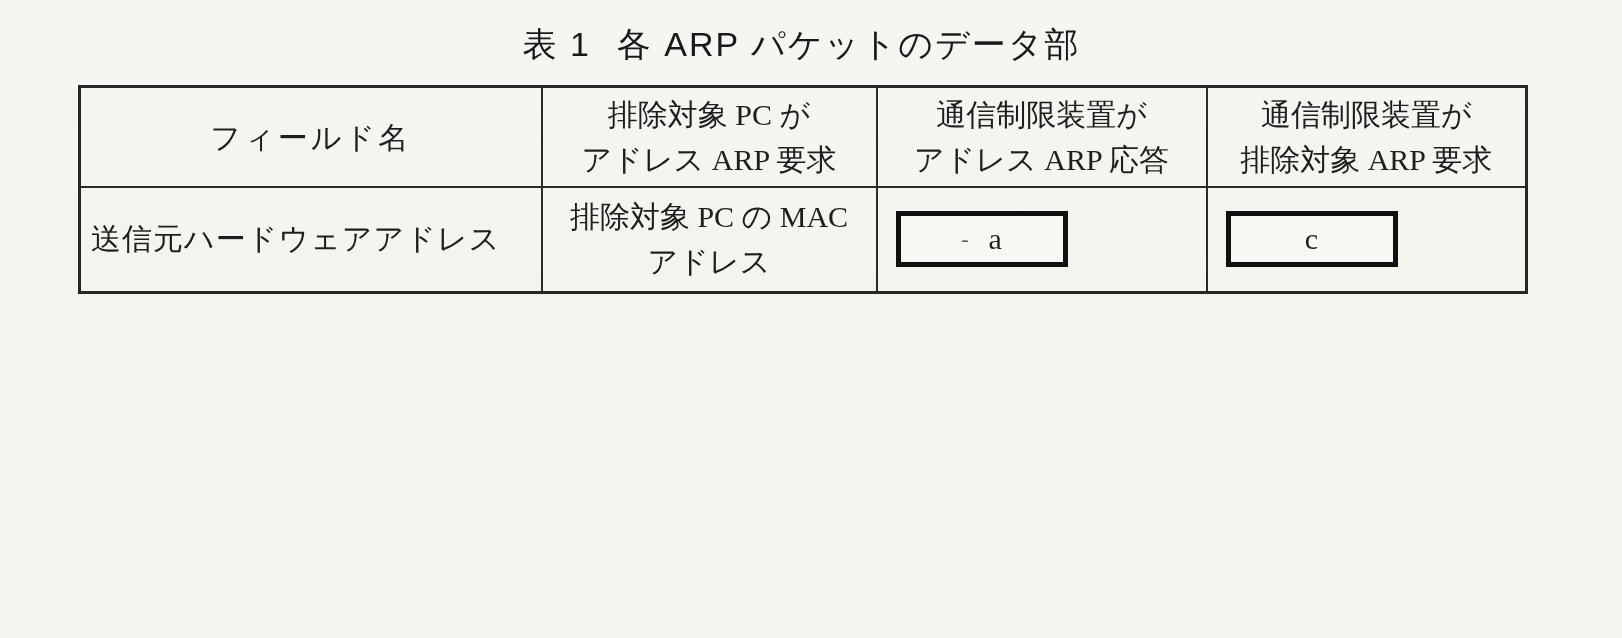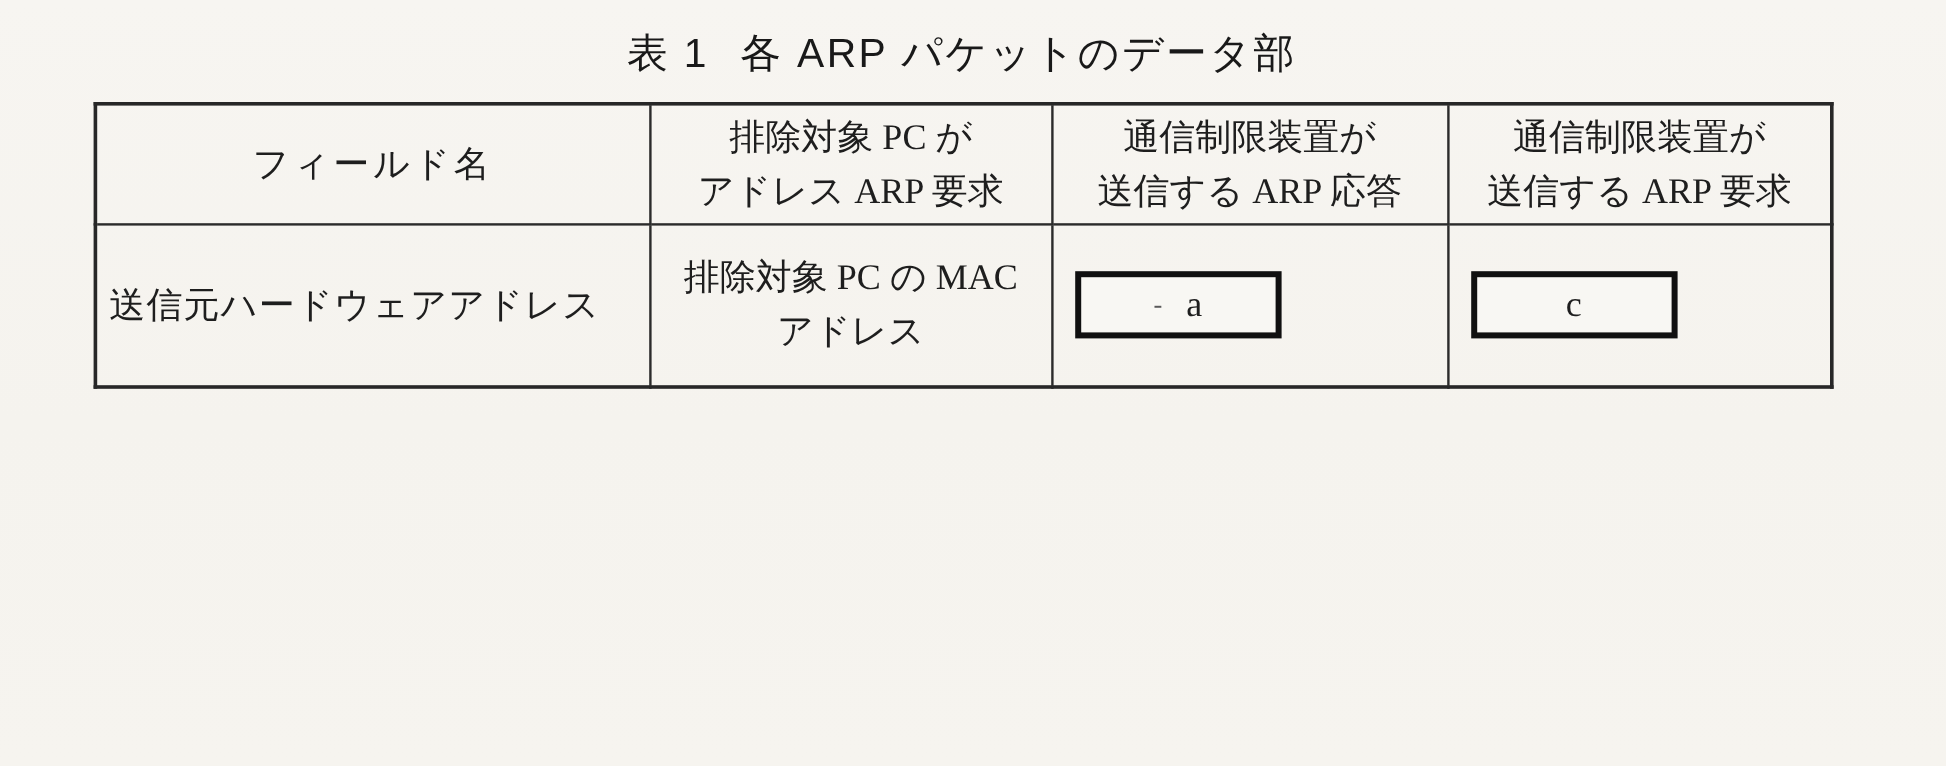--- a/index.html
+++ b/index.html
@@ -42,21 +42,21 @@
   table.arp col.c4 { width: 320px; }
   table.arp th, table.arp td {
     border: 2px solid #2b2b2b;
     vertical-align: middle;
     padding: 4px 10px;
     font-size: 30px;
     font-weight: normal;
     color: #1e1e1e;
   }
   tr.hdr    { height: 97px;  }
-  tr.r1     { height: 135px; }
+  tr.r1     { height: 105px; }
   tr.r2     { height: 100px; }
   tr.r3     { height: 100px; }
   tr.r4     { height: 113px; }
   th .line { text-align: center; line-height: 45px; white-space: nowrap; }
   td .line { text-align: center;   line-height: 45px; white-space: nowrap; }
   td.field { padding-left: 16px; white-space: nowrap; font-size: 31px; letter-spacing: 1px; }
   th.fieldhdr { text-align: center; letter-spacing: 3px; }
   .answer-box {
     width: 172px; height: 56px;
     margin-left: 8px;
@@ -94,25 +94,25 @@
         <tr class="hdr">
       <th class="fieldhdr">
         <div class="line">フィールド名</div>
       </th>
       <th>
         <div class="line">排除対象 PC が</div>
         <div class="line">アドレス ARP 要求</div>
       </th>
       <th>
         <div class="line">通信制限装置が</div>
-        <div class="line">送信する ARP 応答</div>
+        <div class="line">アドレス ARP 応答</div>
       </th>
       <th>
         <div class="line">通信制限装置が</div>
-        <div class="line">送信する ARP 要求</div>
+        <div class="line">排除対象 ARP 要求</div>
       </th>
     </tr>
 
     <tr class="r1">
       <td class="field">送信元ハードウェアアドレス</td>
       <td>
         <div class="line">排除対象 PC の MAC</div>
         <div class="line">アドレス</div>
       </td>
       <td>

